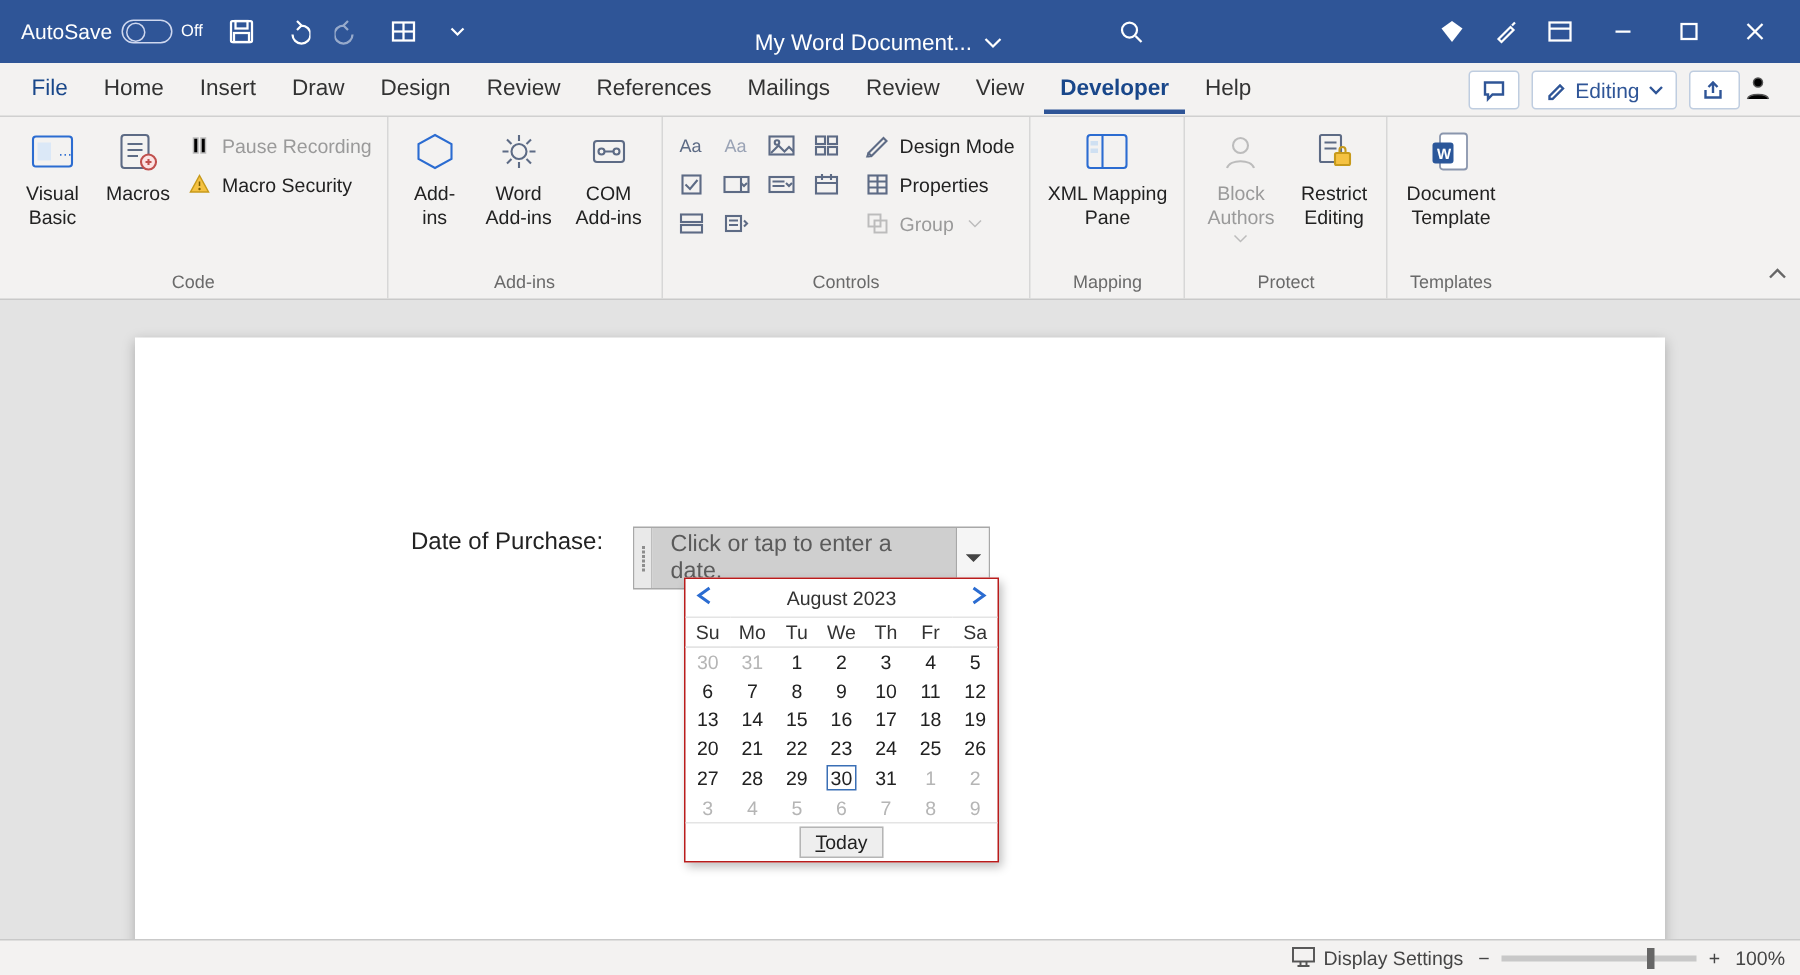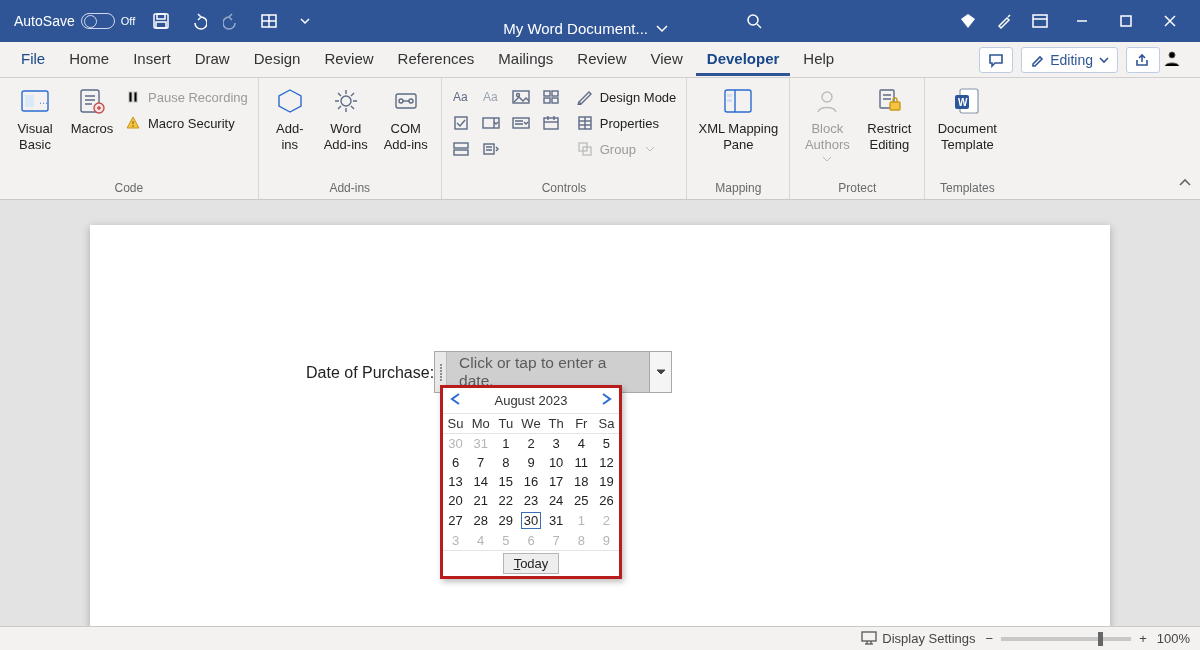--- a/index.html
+++ b/index.html
@@ -37,29 +37,29 @@
   .linebtn .ic, .gridbtn .ic{ width:18px; height:18px; display:flex; align-items:center; justify-content:center;}
   .gridbtn{ width:26px; height:24px; display:flex; align-items:center; justify-content:center; cursor:pointer;}
   .vstack{ display:flex; flex-direction:column; justify-content:center; gap:0px;}
   .hgrid{ display:flex; flex-direction:column; gap:2px;}
   .hgrid .row{display:flex; gap:4px;}
   svg.ic-svg{ stroke:#5d6b85; fill:none; stroke-width:1.4;}
   svg.ic-blue{ stroke:#2b6cd1; }
   
   .docarea{ flex:1; background:#e3e3e3; display:flex; justify-content:center; overflow:hidden; padding-top:25px;}
   .page{ width:1020px; background:#fff; box-shadow:0 2px 8px rgba(0,0,0,.25); height:480px; position:relative;}
-  .field-row{ position:absolute; left:216px; top:126px; display:flex; align-items:center;}
+  .field-row{ position:absolute; left:184px; top:126px; display:flex; align-items:flex-start;gap:20px;}
   .label{ font-size:16px; color:#222; padding-top:2px;}
   .cc-wrap{ display:flex; border:1px solid #a8a8a8;}
   .cc-grip{ width:12px; background:#e9e9e9; border-right:1px solid #bdbdbd; display:flex; flex-direction:column; align-items:center; justify-content:center; gap:1px;}
   .cc-grip span{width:2px;height:2px;background:#8d8d8d;}
   .cc-input{ background:#cfcfcf; color:#5b5b5b; font-size:15.5px; padding:2px 12px; width:202px; cursor:text;}
   .cc-drop{ width:22px; border-left:1px solid #a8a8a8; display:flex; align-items:center; justify-content:center; cursor:pointer; background:#f5f5f5;}
   
-  .calendar{ position:absolute; left:350px; top:160px; width:182px; border:3px solid #b91c1c; background:#fff; box-shadow:2px 3px 6px rgba(0,0,0,.25); font-size:13px;}
+  .calendar{ position:absolute; left:366px; top:160px; width:210px; border:1px solid #b91c1c; background:#fff; box-shadow:2px 3px 6px rgba(0,0,0,.25); font-size:13px;}
   .cal-head{ display:flex; align-items:center; justify-content:space-between; padding:4px 6px 4px; }
   .cal-nav{ cursor:pointer; }
   .cal-nav svg{ stroke:#2b6cd1; fill:none; stroke-width:2;}
   .cal-title{ color:#333;}
   .cal-grid{ width:100%; border-collapse:collapse; }
   .cal-grid th{ font-weight:400; color:#333; padding:2px 0; width:14.28%; border-top:1px solid #e4e4e4; border-bottom:1px solid #e4e4e4;}
   .cal-grid td{ text-align:center; padding:2px 0; cursor:pointer;}
   .cal-grid td.dim{ color:#b5b5b5;}
   .cal-grid td.sel span{ display:inline-block; min-width:20px; border:1px solid #3a6fb5; padding:0 2px;}
   .cal-foot{ border-top:1px solid #e4e4e4; padding:5px; text-align:center;}

